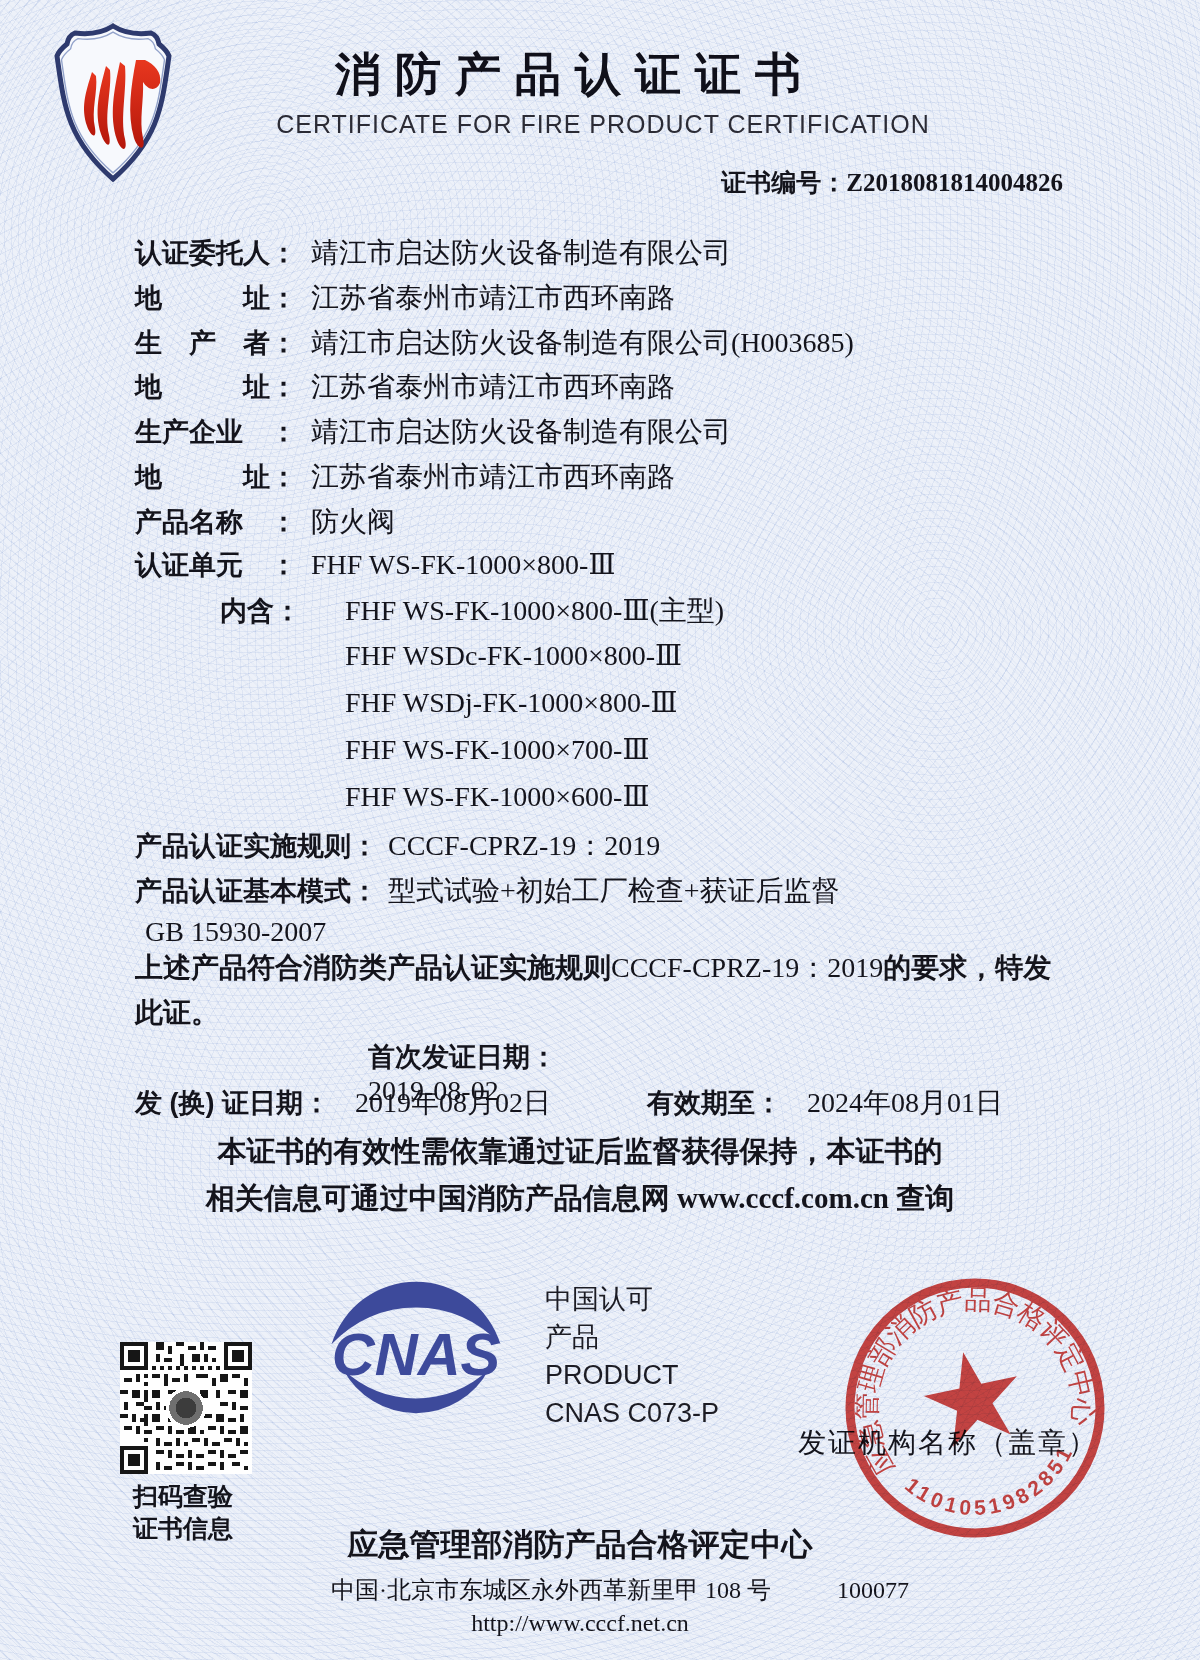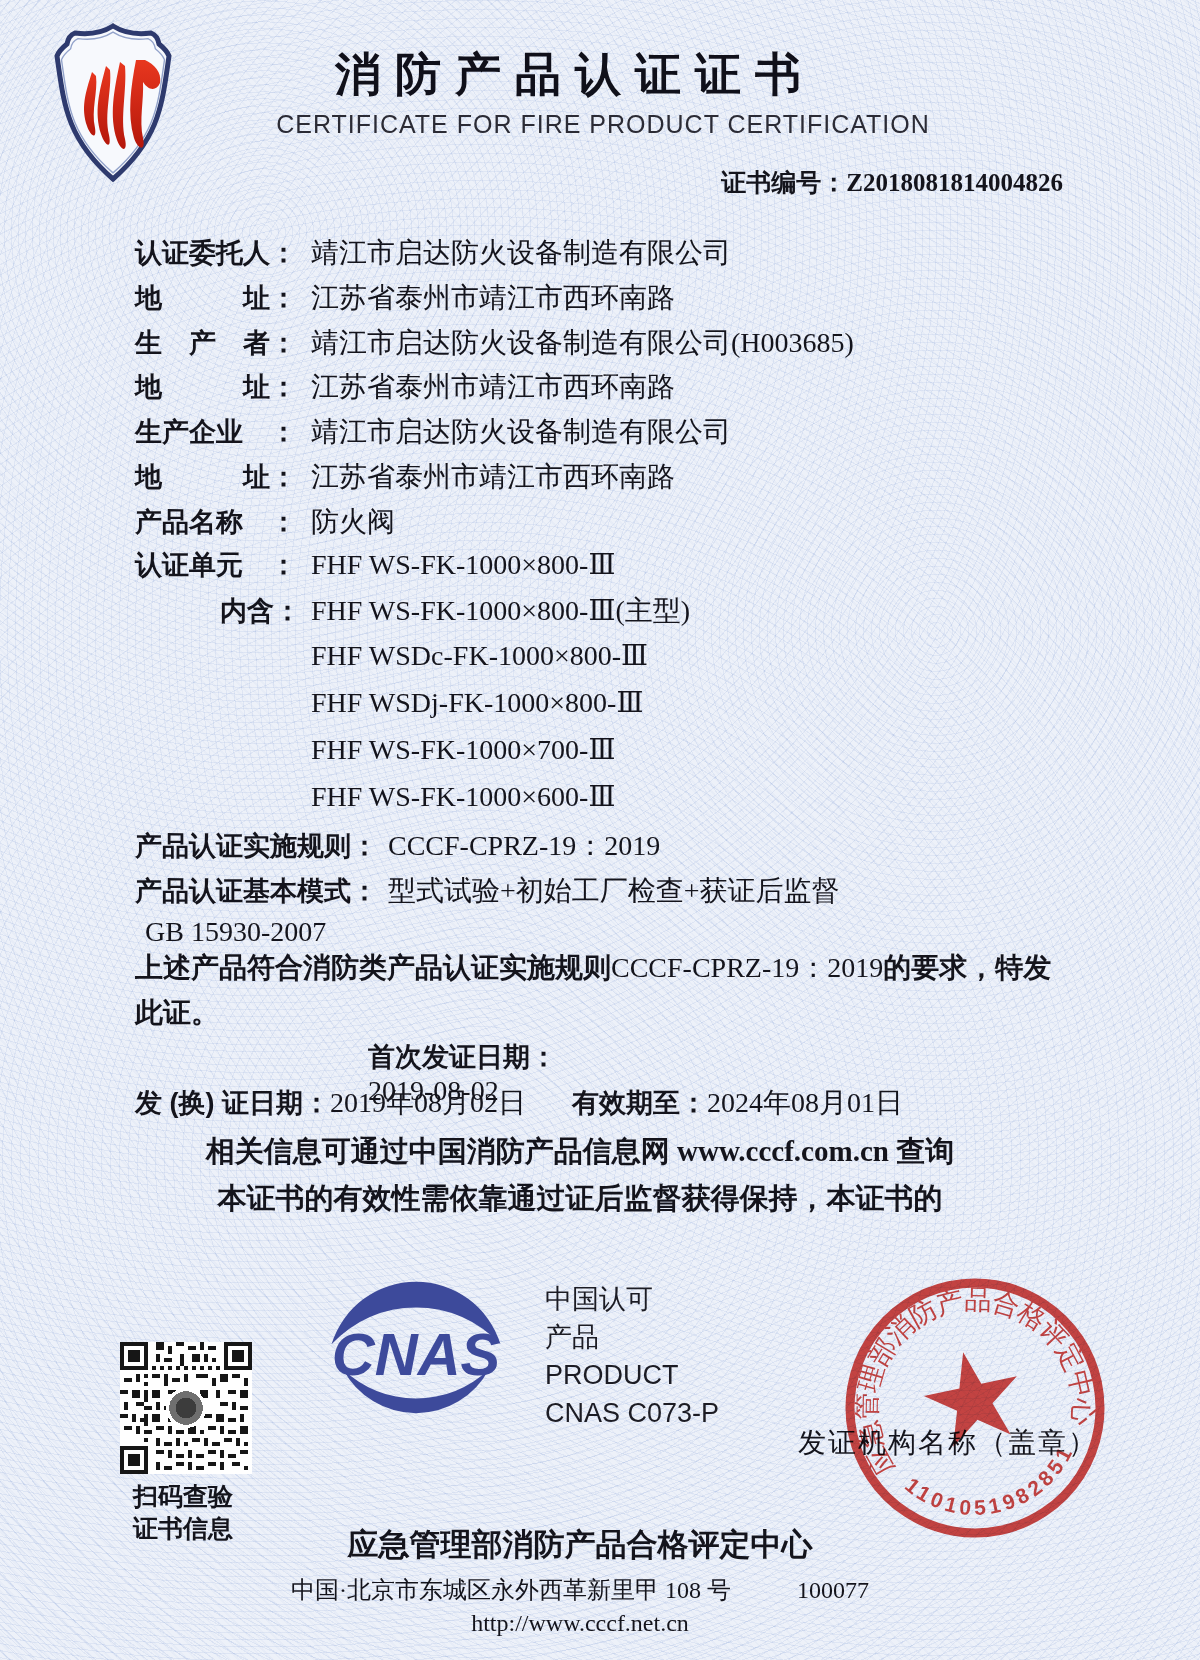--- a/index.html
+++ b/index.html
@@ -21,46 +21,46 @@
   .subtitle{position:absolute;left:0;top:110px;width:1150px;text-align:center;
             font-size:25px;letter-spacing:1px;color:#2b2b35;font-weight:500;margin-left:28px;}
   .certno{position:absolute;right:137px;top:166px;font-size:25px;font-weight:600;}
   .certno .num{font-weight:600;}
   
   .content{position:absolute;left:135px;top:222px;width:975px;}
   .frow{display:flex;align-items:baseline;height:44.8px;}
   .flabel{width:166px;font-weight:bold;font-size:27px;white-space:pre;flex:none;}
   .flabel.right{text-align:right;}
   .fvalue{font-family:"Liberation Serif","DejaVu Serif",serif;font-size:28px;margin-left:10px;white-space:pre;margin-top:12px;}
-  .inc .frow{height:47px;}
+  .inc .frow{height:47px;gap:34px;}
   .rrow{display:flex;align-items:baseline;height:44.5px;}
   .rlabel{font-weight:bold;font-size:27px;white-space:pre;flex:none;}
   .statement{height:45px;font-size:28px;font-weight:bold;display:flex;align-items:baseline;}
   .statement .code{font-family:"Liberation Serif","DejaVu Serif",serif;font-weight:500;}
   .drow1{display:flex;align-items:baseline;height:45px;padding-left:233px;flex-direction:column;}
-  .drow2{display:flex;align-items:baseline;height:45px;}
+  .drow2{display:flex;align-items:baseline;height:45px;gap:25px;}
   .dlabel{font-weight:bold;font-size:27px;white-space:pre;}
   .dvalue{font-family:"Liberation Serif","DejaVu Serif",serif;font-size:28px;white-space:pre;}
   .gap{width:46px;flex:none;}
   .notice{position:absolute;left:0;top:1132px;width:1160px;text-align:center;}
   .notice div{height:47px;font-size:29px;font-weight:600;
               font-family:"Liberation Serif","DejaVu Serif",serif;}
   
   .qr{position:absolute;left:120px;top:1342px;width:132px;height:132px;}
   .qr-caption{position:absolute;left:133px;top:1480px;font-size:25px;line-height:32px;font-weight:700;}
   .cnas{position:absolute;left:320px;top:1256px;width:192px;height:192px;}
   .accred{position:absolute;left:545px;top:1280px;font-size:27px;line-height:38px;color:#1c1c24;font-weight:500;}
   .seal-caption{position:absolute;left:798px;top:1424px;font-size:28px;letter-spacing:2px;
                 font-family:"Liberation Serif","DejaVu Serif",serif;z-index:2;}
   .seal{position:absolute;left:825px;top:1253px;width:300px;height:310px;z-index:3;
         mix-blend-mode:multiply;opacity:.92;}
   .org-name{position:absolute;left:0;top:1524px;width:1160px;text-align:center;
             font-size:31px;font-weight:bold;}
   .org-addr{position:absolute;left:0;top:1574px;width:1160px;text-align:center;
-            font-size:24px;font-family:"Liberation Serif","DejaVu Serif",serif;}
+            font-size:24px;font-family:"Liberation Serif","DejaVu Serif",serif;padding-left:40px;}
   .org-addr .pc{display:inline-block;margin-left:60px;}
   .org-url{position:absolute;left:0;top:1610px;width:1160px;text-align:center;
            font-size:24px;font-family:"Liberation Serif","DejaVu Serif",serif;}
 </style>
 </head>
 <body>
 
 <div class="page">
 
   <svg class="logo" viewBox="0 0 130 165">
@@ -169,22 +169,22 @@
     <div class="drow2">
       <span class="dlabel">发 (换) 证日期：</span>
       <span class="dvalue">2019年08月02日</span>
       <span class="gap"></span>
       <span class="dlabel">有效期至：</span>
       <span class="dvalue">2024年08月01日</span>
     </div>
   </div>
 
   <div class="notice">
+    <div>本证书的有效性需依靠通过证后监督获得保持，本证书的</div>
     <div>相关信息可通过中国消防产品信息网 www.cccf.com.cn 查询</div>
-    <div>本证书的有效性需依靠通过证后监督获得保持，本证书的</div>
   </div>
 
   <svg class="qr" viewBox="0 0 33 33" shape-rendering="crispEdges">
     <rect width="33" height="33" fill="#ffffff"></rect>
     <g fill="#161616">
       <g>
           <path d="M0 0h7v1H0zM0 1h1v5H0zM6 1h1v5H6zM0 6h7v1H0zM2 2h3v3H2z"></path>
         </g>
       <g transform="translate(26,0)">
           <path d="M0 0h7v1H0zM0 1h1v5H0zM6 1h1v5H6zM0 6h7v1H0zM2 2h3v3H2z"></path>

